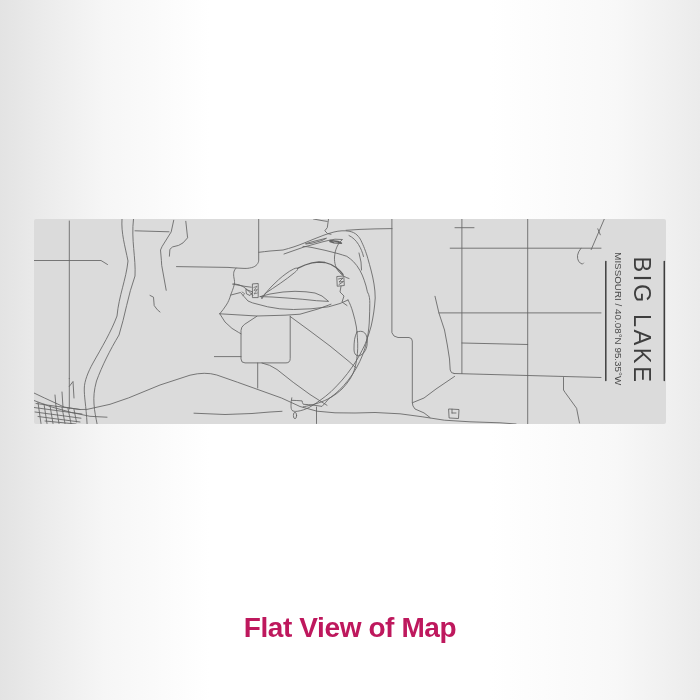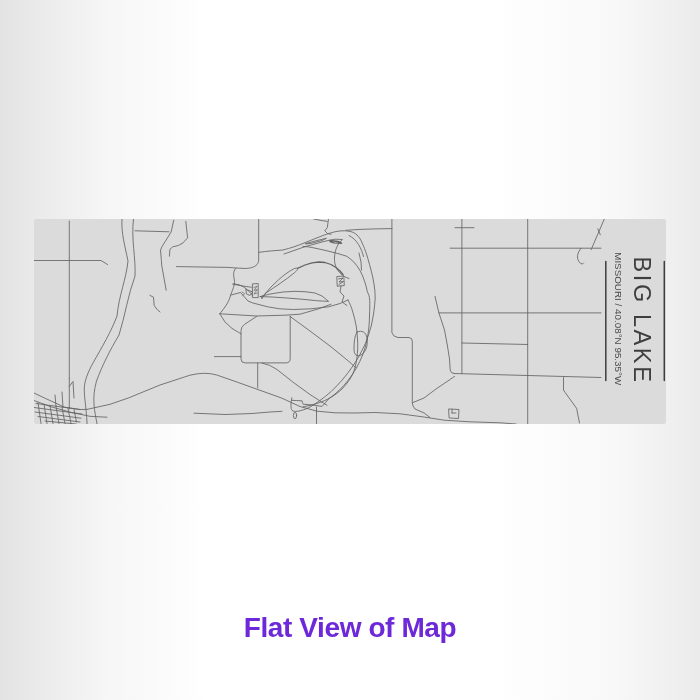--- a/index.html
+++ b/index.html
@@ -3,21 +3,21 @@
 <meta charset="utf-8">
 <style>
   html,body{margin:0;padding:0;}
   body{
     width:700px;height:700px;overflow:hidden;position:relative;
     font-family:"Liberation Sans",sans-serif;
     background:linear-gradient(to right,#e3e3e3 0%,#ebebeb 6%,#f6f6f6 15%,#ffffff 30%,#ffffff 70%,#f8f8f8 88%,#ebebeb 100%);
   }
   .strip{position:absolute;left:34px;top:219px;width:632px;height:205px;background:#dbdbdb;border-radius:2px;}
   .caption{position:absolute;left:0;top:612px;width:700px;text-align:center;
-    font-size:28px;font-weight:bold;color:#6d28d9;letter-spacing:-0.4px;}
+    font-size:28px;font-weight:bold;color:#be185d;letter-spacing:-0.4px;}
 </style>
 </head>
 <body>
 
 <div class="strip">
 <svg width="632" height="205" viewBox="34 219 632 205" fill="none" stroke="#636363" stroke-width="0.85" stroke-linecap="round" stroke-linejoin="round">
 
   <path d="M69.3,221 V378.5"></path>
 
   <path d="M34,260.5 H101 L107.5,264.5"></path>

